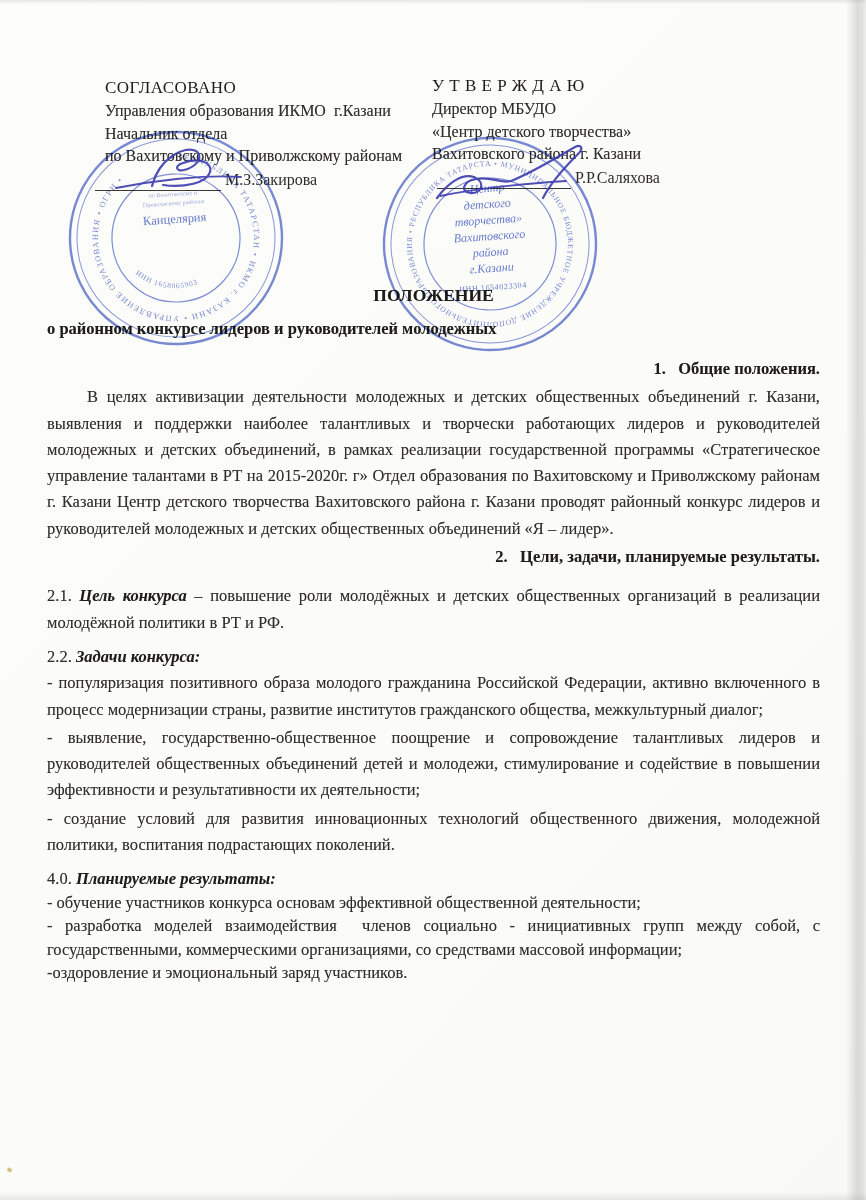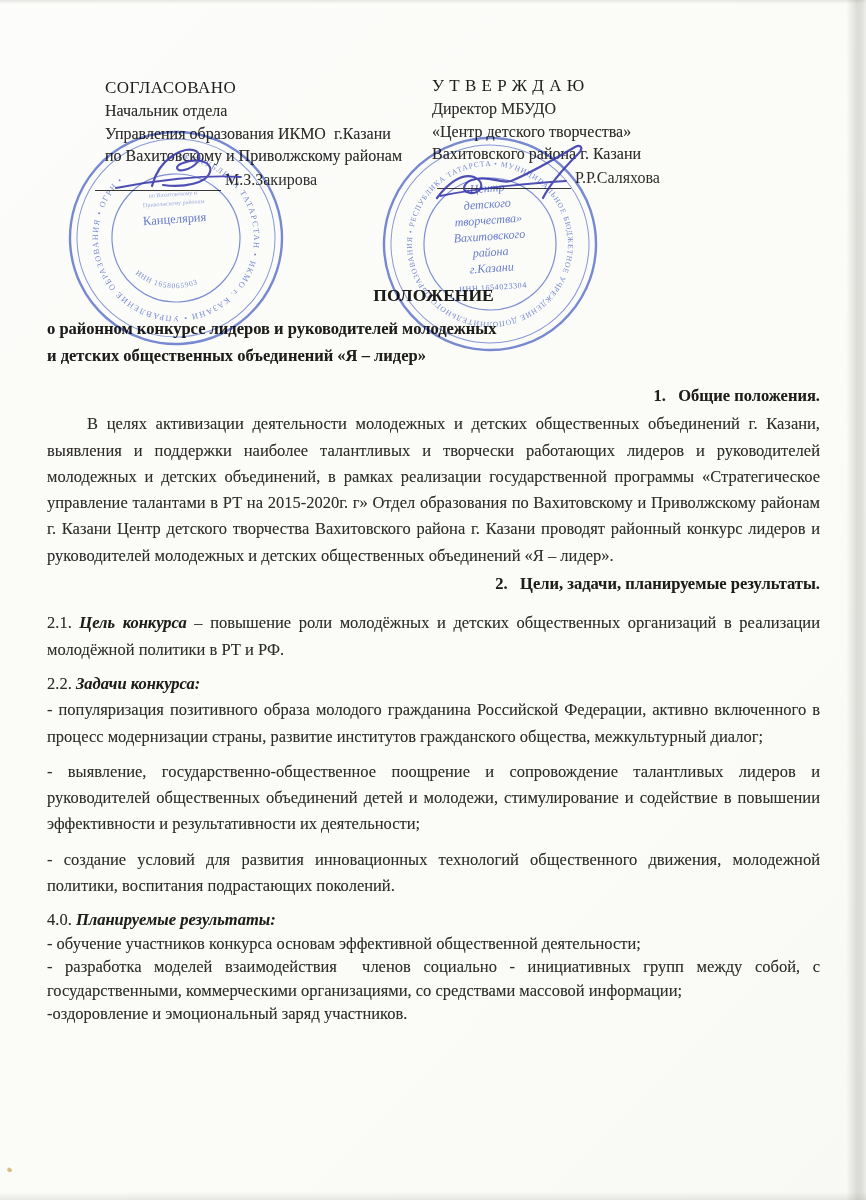--- a/index.html
+++ b/index.html
@@ -51,32 +51,32 @@
   .sec-head.s1 { margin-top:14px; }
   .sec-head.s2 { margin-top:2px; }
   .para { text-align:justify; }
   .para.first { text-indent:40px; margin-top:2px; }
   .item { text-align:justify; }
   .item .lead { font-weight:bold; font-style:italic; color:#1e1d1b; }
   .i21 { margin-top:13px; }
   .i22 { margin-top:8px; }
   .i23 { margin-top:9px; line-height:23.5px; }
   .bullet { text-align:justify; }
-  .g22 .bullet + .bullet { margin-top:9px; }
+  .g22 .bullet + .bullet { margin-top:2px; }
   .g23 .bullet { line-height:23.5px; }
 </style>
 </head>
 <body>
 
 <div class="page">
 
   <div class="hdr-col left">
     <div class="hdr-title">СОГЛАСОВАНО</div>
+    <div class="hdr-line">Управления образования ИКМО&nbsp; г.Казани</div>
     <div class="hdr-line">Начальник отдела</div>
-    <div class="hdr-line">Управления образования ИКМО&nbsp; г.Казани</div>
     <div class="hdr-line">по Вахитовскому и Приволжскому районам</div>
     <div class="sig-row">
       <span class="sig-space"></span>
       <span class="sig-name">М.З.Закирова</span>
     </div>
   </div>
 
   <div class="hdr-col right">
     <div class="hdr-title">У Т В Е Р Ж Д А Ю</div>
     <div class="hdr-line">Директор МБУДО</div>
@@ -134,21 +134,20 @@
       <path stroke-width="1.8" d="M 116 188 C 152 181 205 174 241 177"></path>
       <path stroke-width="2.2" d="M 437 198 C 448 183 462 173 474 177 C 486 182 482 194 470 193 C 460 192 463 181 476 179 C 491 176 501 184 511 181 C 531 173 553 160 575 147 C 581 144 584 148 578 154 C 560 172 549 186 543 198"></path>
       <path stroke-width="1.8" d="M 440 196 C 470 190 520 184 566 181"></path>
     </g>
   </svg>
 
   <div class="docbody">
     <div class="doc-title">ПОЛОЖЕНИЕ</div>
     <div class="doc-sub">
       <div>о районном конкурсе лидеров и руководителей молодежных</div>
-      <div>и детских общественных объединений «Я – лидер»</div>
     </div>
 
     <div class="sec-head s1">1.&nbsp;&nbsp;&nbsp;Общие положения.</div>
     <p class="para first">В целях активизации деятельности молодежных и детских общественных объединений г. Казани, выявления и поддержки наиболее талантливых и творчески работающих лидеров и руководителей молодежных и детских объединений, в рамках реализации государственной программы «Стратегическое управление талантами в РТ на 2015-2020г. г» Отдел образования по Вахитовскому и Приволжскому районам г. Казани Центр детского творчества Вахитовского района г. Казани проводят районный конкурс лидеров и руководителей молодежных и детских общественных объединений «Я – лидер».</p>
 
     <div class="sec-head s2">2.&nbsp;&nbsp;&nbsp;Цели, задачи, планируемые результаты.</div>
 
     <p class="item i21"><span>2.1.&nbsp;</span><span class="lead">Цель конкурса</span><span> – повышение роли молодёжных и детских общественных организаций в реализации молодёжной политики в РТ и РФ.</span></p>
 
     <p class="item i22"><span>2.2. </span><span class="lead">Задачи конкурса:</span></p>

